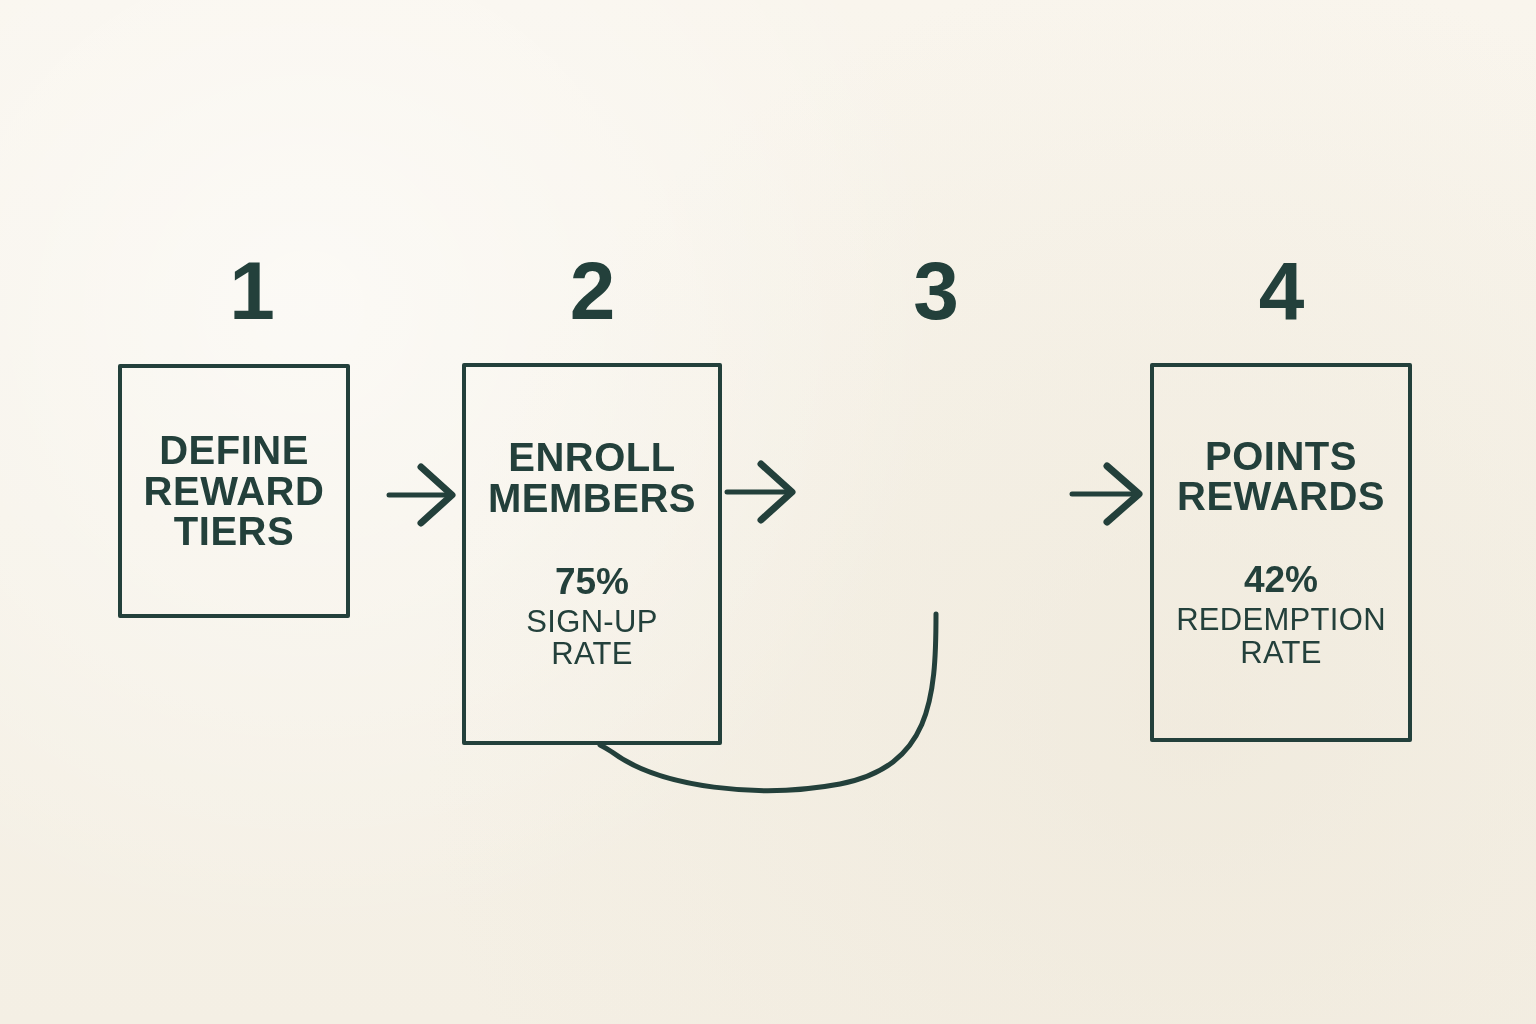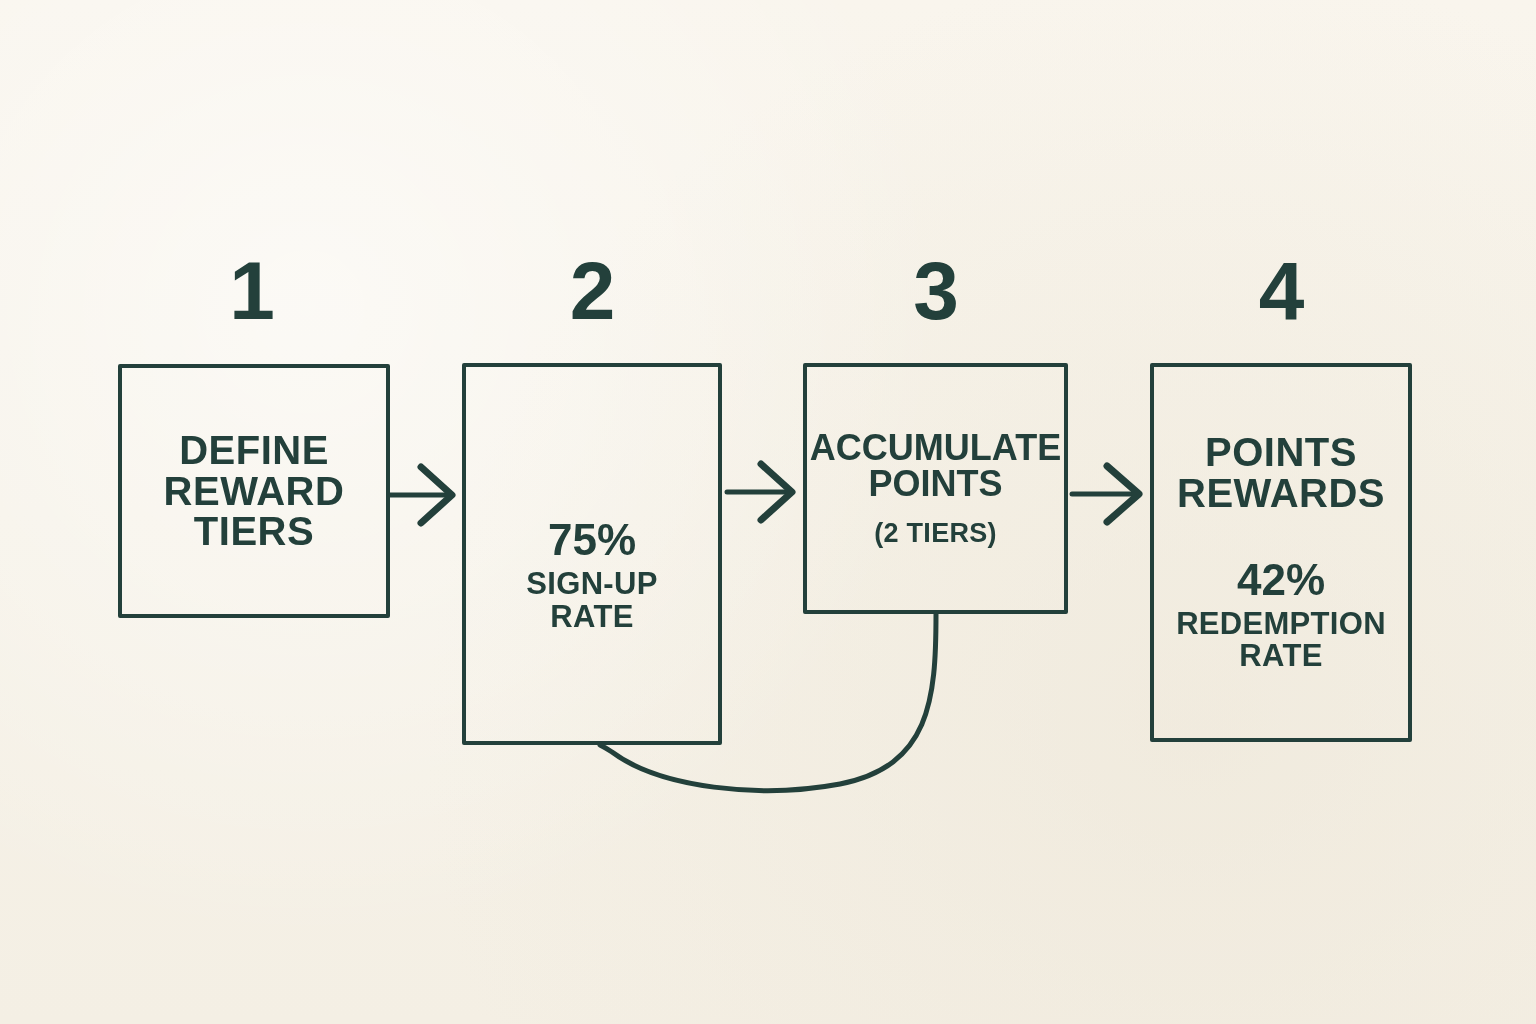--- a/index.html
+++ b/index.html
@@ -62,31 +62,31 @@
     font-size: 40px;
     font-weight: 700;
     line-height: 1.02;
     letter-spacing: 0.5px;
     color: #23403b;
     white-space: pre-line;
   }
   .title-line.narrow { font-size: 36px; letter-spacing: 0px; }
 
   .metric-value {
-    font-size: 44px;
+    font-size: 37px;
     font-weight: 700;
     line-height: 1.0;
     margin-top: 44px;
     letter-spacing: 0px;
     color: #23403b;
   }
 
   .metric-label {
     font-size: 31px;
-    font-weight: 700;
+    font-weight: 400;
     line-height: 1.05;
     letter-spacing: 0.3px;
     margin-top: 6px;
     color: #23403b;
     white-space: pre-line;
   }
 
   .sub-note {
     font-size: 27px;
     font-weight: 700;
@@ -129,39 +129,36 @@
       <path d="M 1072 494 L 1133 494" stroke="#23403b" stroke-width="5" fill="none" stroke-linecap="round"></path>
       <path d="M 1107 466 L 1139 494 L 1107 522" stroke="#23403b" stroke-width="7" fill="none" stroke-linecap="round" stroke-linejoin="round"></path>
     </g>
 
     <g>
       <path d="M 936 614 C 936 700 930 766 840 784 C 760 799 660 788 612 752 C 606 748 602 746 600 745" stroke="#23403b" stroke-width="5" fill="none" stroke-linecap="round"></path>
     </g>
   </svg>
 
   <div class="step-number" style="left:118px; top:250px; width:267px;">1</div>
-  <div class="step-box" style="left:118px; top:364px; width:272px; height:254px;">
+  <div class="step-box" style="left:118px; top:364px; width:232px; height:254px;">
     <div class="title-line">DEFINE
 REWARD
 TIERS</div>
   </div>
 
   <div class="step-number" style="left:462px; top:250px; width:260px;">2</div>
   <div class="step-box" style="left:462px; top:363px; width:260px; height:382px;">
+    <div class="title-line">ENROLL
+MEMBERS</div>
     <div class="metric-value">75%</div>
     <div class="metric-label">SIGN-UP
 RATE</div>
   </div>
 
   <div class="step-number" style="left:803px; top:250px; width:265px;">3</div>
-  <div class="step-box" style="left:803px; top:363px; width:265px; height:251px;">
-    <div class="title-line narrow">ACCUMULATE
-POINTS</div>
-    <div class="sub-note">(2 TIERS)</div>
-  </div>
 
   <div class="step-number" style="left:1150px; top:250px; width:262px;">4</div>
   <div class="step-box" style="left:1150px; top:363px; width:262px; height:379px;">
     <div class="title-line">POINTS
 REWARDS</div>
     <div class="metric-value">42%</div>
     <div class="metric-label">REDEMPTION
 RATE</div>
   </div>
 

